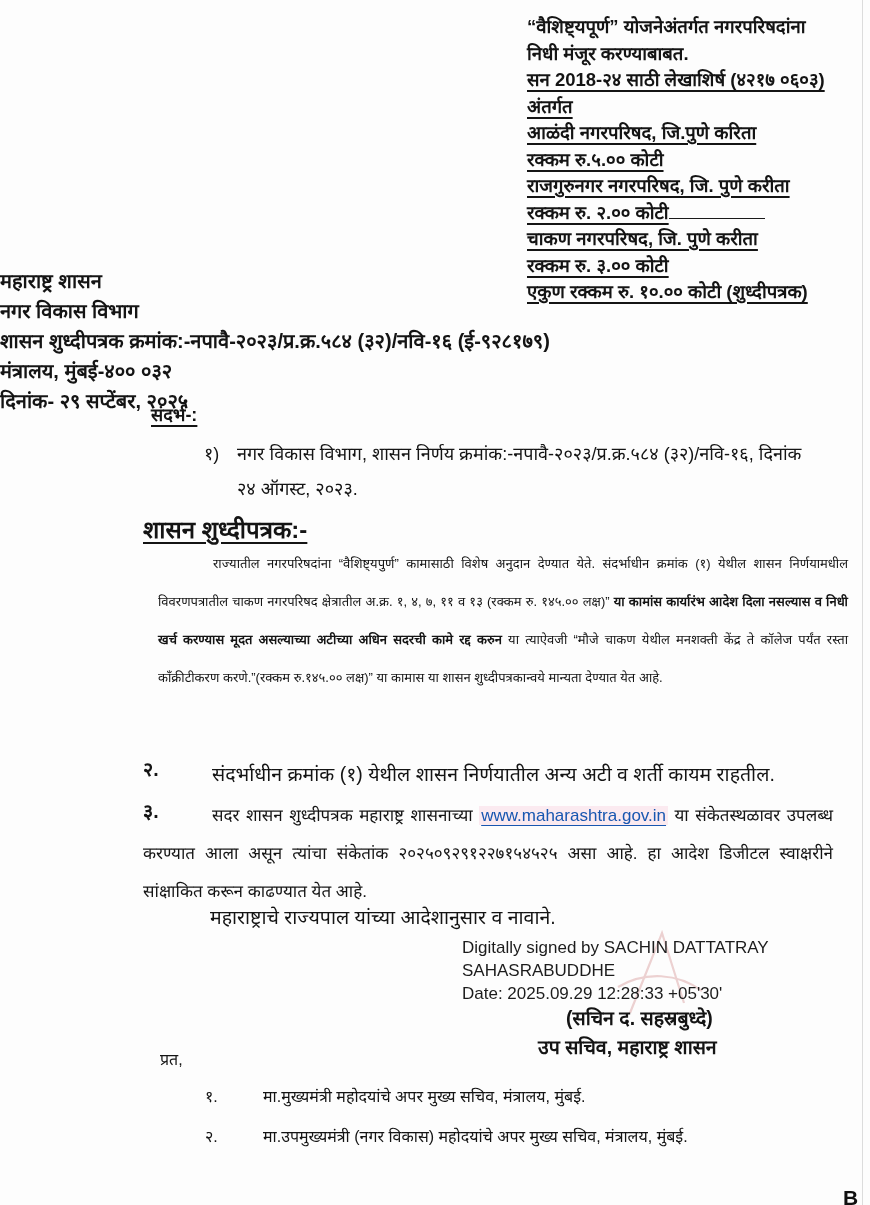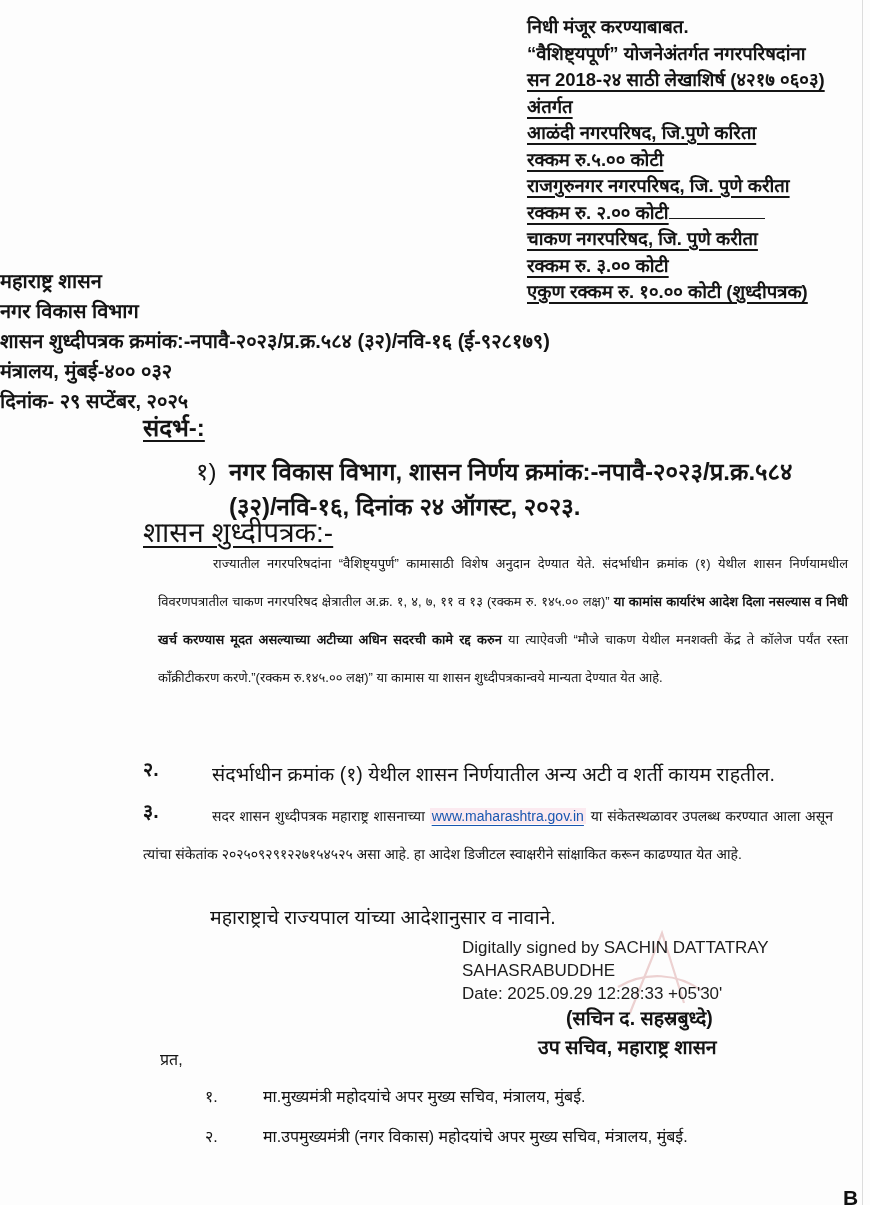--- a/index.html
+++ b/index.html
@@ -31,51 +31,51 @@
     display:inline-block; width:96px; height:0.9em;
     border-bottom:1.5px solid #1a1a1a; vertical-align:baseline;
   }
   
   .header-block {
     position:absolute; left:0; right:0; top:266px;
     font-weight:bold;
     font-size:20px; line-height:30px;
   }
   
-  .reference { position:absolute; left:143px; top:402px; font-size:24px;margin-top:8px; }
+  .reference { position:absolute; left:151px; top:402px; font-size:18px; }
   .ref-heading {
     display:inline-block; font-weight:bold;
     text-decoration:underline; text-decoration-thickness:1.5px;
     text-underline-offset:4px;
   }
   .ref-item { margin-top:11px; margin-left:53px; line-height:35px; }
   .ref-item .no { display:inline-block; width:33px; vertical-align:top; }
-  .ref-item .txt { display:inline-block; width:575px;font-weight:bold; }
+  .ref-item .txt { display:inline-block; width:575px; }
   
   .section-heading {
     position:absolute; left:143px; top:512px;
-    font-size:28px; font-weight:normal;
+    font-size:24px; font-weight:bold;
     text-decoration:underline; text-decoration-thickness:1.5px;
     text-underline-offset:4px;
   }
   .para1 {
     position:absolute; left:143px; top:545px; width:690px;
     font-size:13px; line-height:38px;
     text-align:justify; text-indent:55px;margin-left:15px;
   }
   .para-num { position:absolute; left:143px; font-size:19.5px; font-weight:bold; }
   .para2-num { top:755px; }
   .para2 {
     position:absolute; left:212px; top:755px; width:621px;
     font-size:19.5px; line-height:38px;
   }
   .para3-num { top:797px; }
   .para3 {
     position:absolute; left:143px; top:797px; width:690px;
-    font-size:14px; line-height:38px;
+    font-size:17px; line-height:38px;
     text-align:justify;
   }
   .para3 .lead-space { display:inline-block; width:69px; }
   .gov-link {
     color:#1856b0; text-decoration:underline;
     text-underline-offset:4px; cursor:pointer;
     background:#fbeaf0; padding:0 2px;
   }
   
   .closing { position:absolute; left:210px; top:903px; font-size:19.5px; }
@@ -95,22 +95,22 @@
     font-size:21px; font-weight:bold; color:#111;
   }
 </style>
 </head>
 <body>
 
 <div class="page">
   <div class="page-edge"></div>
 
   <div class="subject-block">
+    <div>“वैशिष्ट्यपूर्ण” योजनेअंतर्गत नगरपरिषदांना</div>
     <div>निधी मंजूर करण्याबाबत.</div>
-    <div>“वैशिष्ट्यपूर्ण” योजनेअंतर्गत नगरपरिषदांना</div>
     <div class="u">सन 2018-२४ साठी लेखाशिर्ष (४२१७ ०६०३) अंतर्गत</div>
     <div class="u">आळंदी नगरपरिषद, जि.पुणे करिता</div>
     <div class="u">रक्कम रु.५.०० कोटी</div>
     <div class="u">राजगुरुनगर नगरपरिषद, जि. पुणे करीता</div>
     <div><span class="u">रक्कम रु. २.०० कोटी</span><span class="underline-tail"></span></div>
     <div class="u">चाकण नगरपरिषद, जि. पुणे करीता</div>
     <div class="u">रक्कम रु. ३.०० कोटी</div>
     <div class="u">एकुण रक्कम रु. १०.०० कोटी (शुध्दीपत्रक)</div>
   </div>
 

